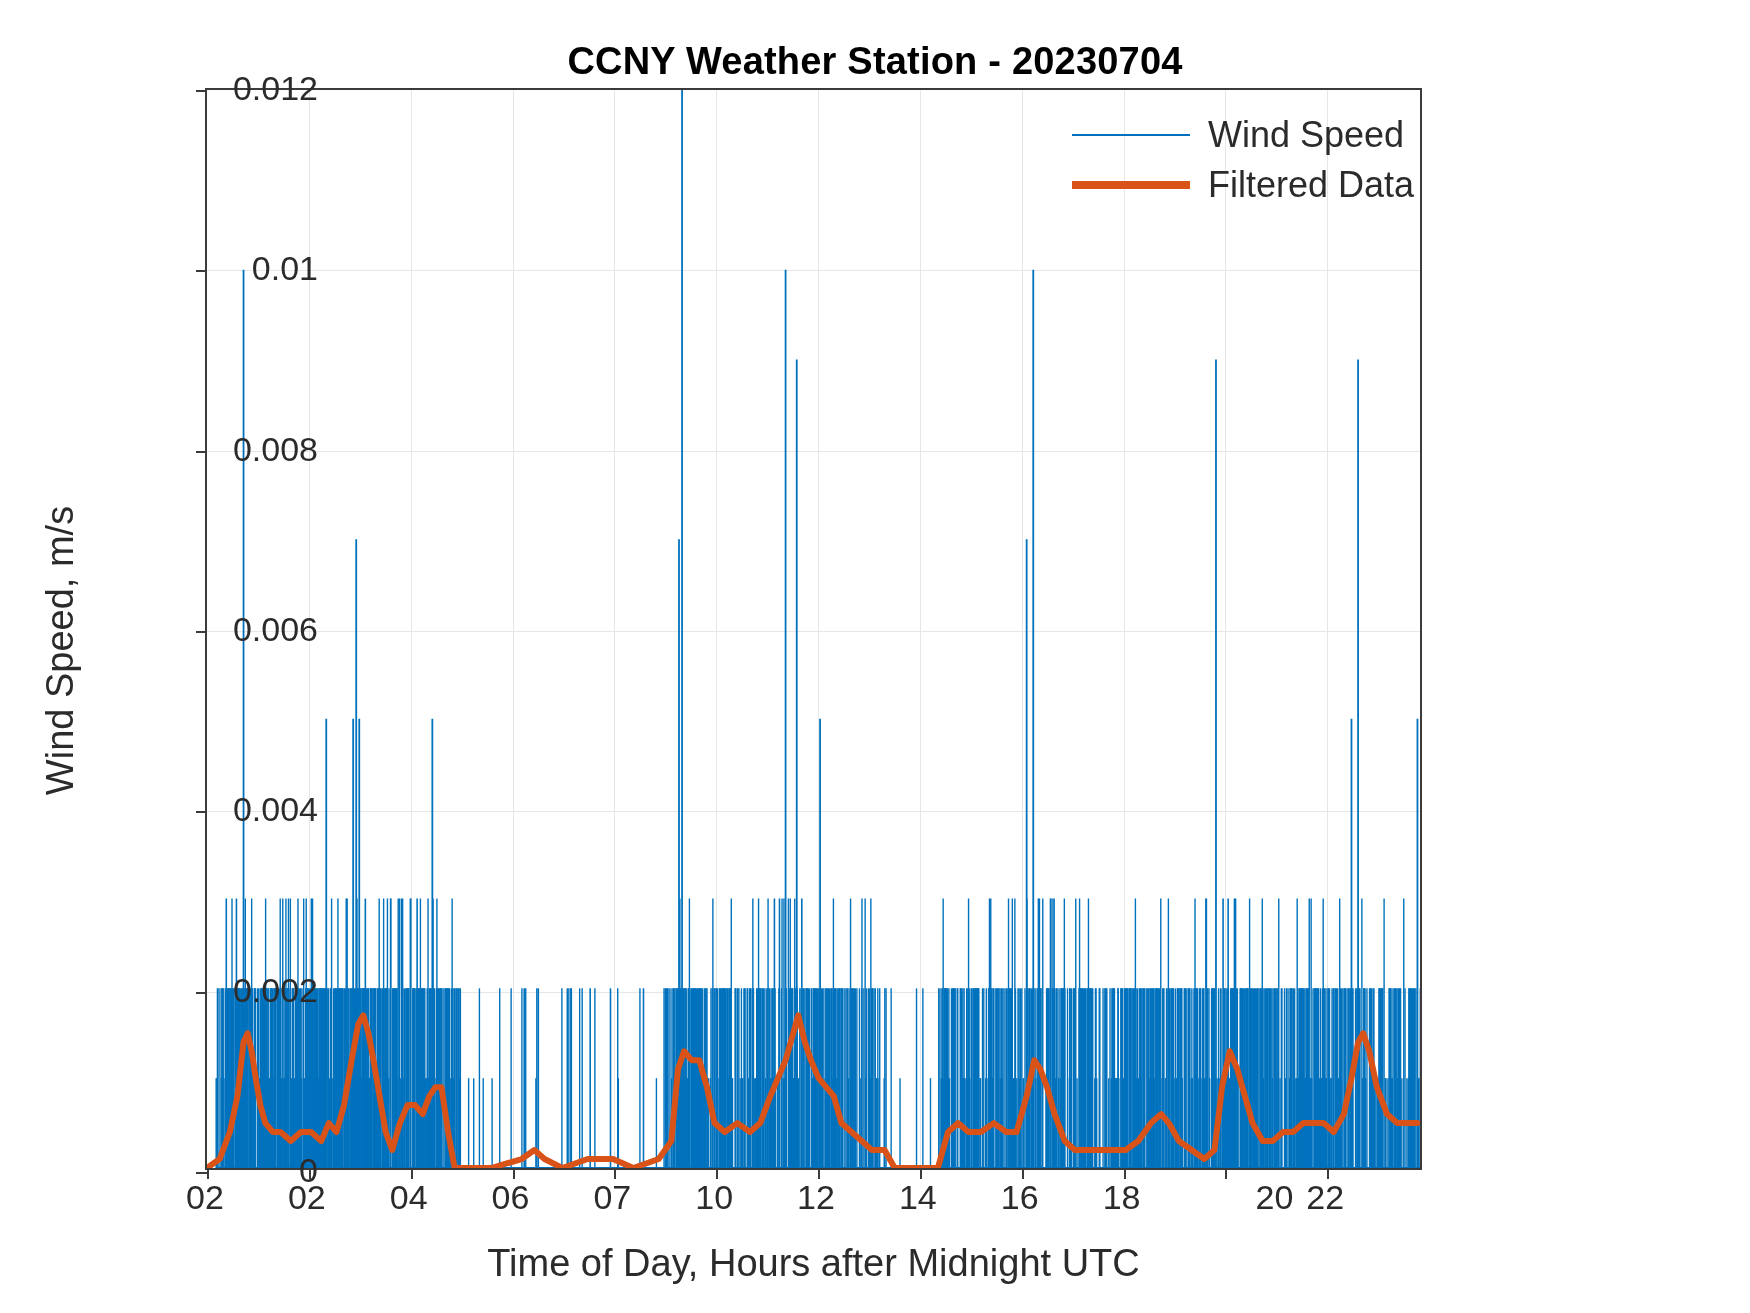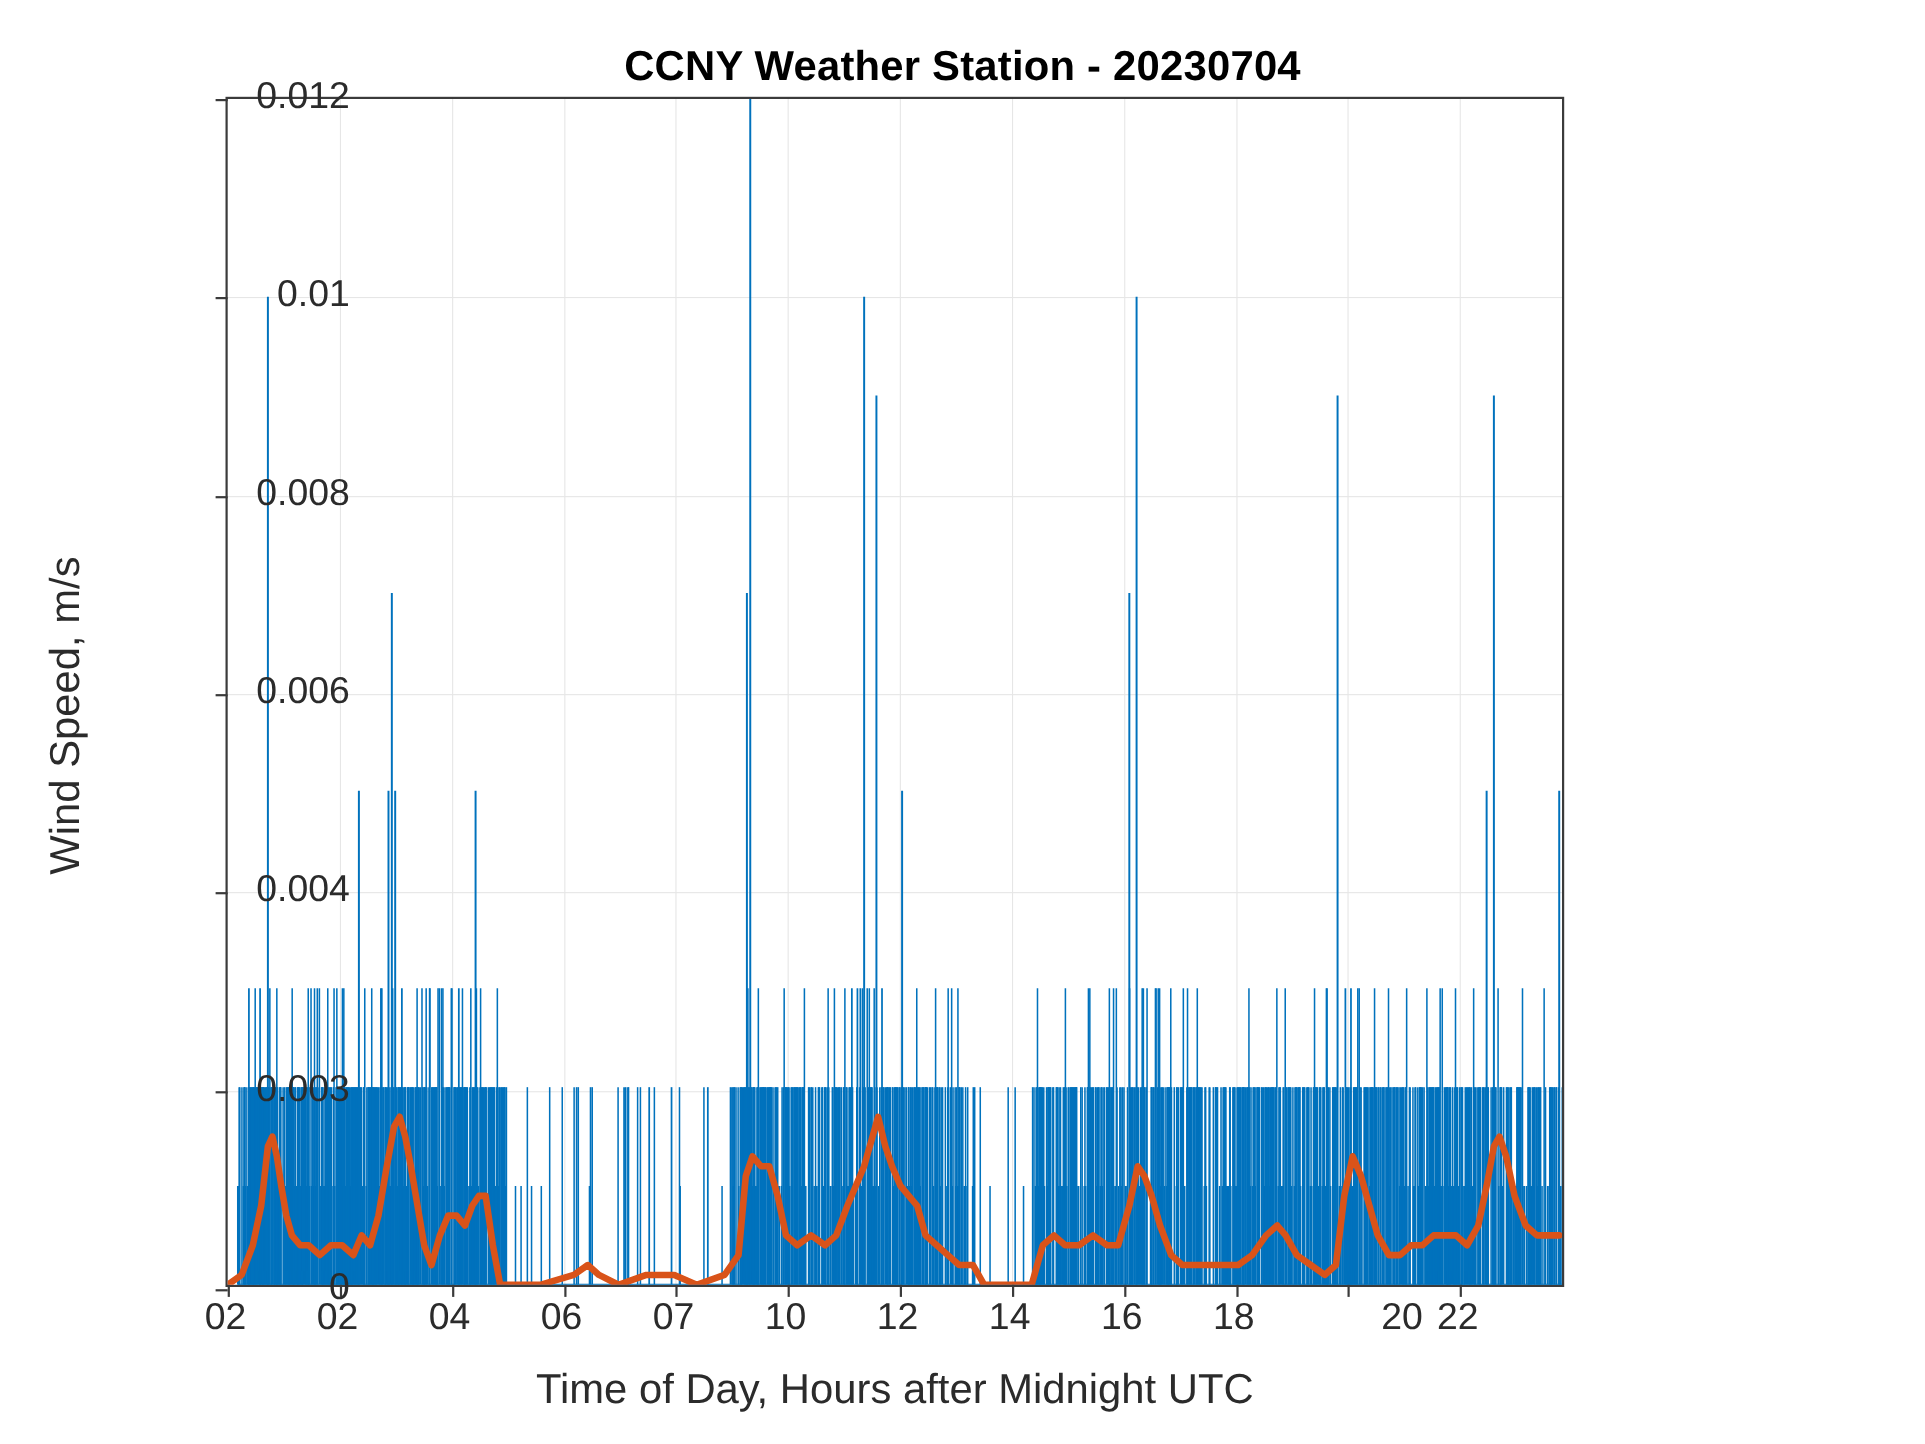--- a/index.html
+++ b/index.html
@@ -1409,21 +1409,21 @@
       <div class="ytick-mark" style="top: 901.667px;"></div>
       <div class="ytick-mark" style="top: 721.333px;"></div>
       <div class="ytick-mark" style="top: 541px;"></div>
       <div class="ytick-mark" style="top: 360.667px;"></div>
       <div class="ytick-mark" style="top: 180.333px;"></div>
       <div class="ytick-mark" style="top: 0px;"></div>
     </div>
 
   <div id="yticks">
       <div class="ytick-label" style="top: 1170px;">0</div>
-      <div class="ytick-label" style="top: 989.667px;">0.003</div>
+      <div class="ytick-label" style="top: 989.667px;">0.002</div>
       <div class="ytick-label" style="top: 809.333px;">0.004</div>
       <div class="ytick-label" style="top: 629px;">0.006</div>
       <div class="ytick-label" style="top: 448.667px;">0.008</div>
       <div class="ytick-label" style="top: 268.333px;">0.01</div>
       <div class="ytick-label" style="top: 88px;">0.012</div>
     </div>
   <div id="xticks">
       <div class="xtick-label" style="left: 205px;">02</div>
       <div class="xtick-label" style="left: 306.841px;">02</div>
       <div class="xtick-label" style="left: 408.682px;">04</div>
@@ -1435,15 +1435,27 @@
       <div class="xtick-label" style="left: 1019.73px;">16</div>
       <div class="xtick-label" style="left: 1121.57px;">18</div>
       <div class="xtick-label" style="left: 1223.41px; text-align: right;">20</div>
       <div class="xtick-label" style="left: 1325.25px;">22</div>
     </div>
 
   <div id="xlabel">Time of Day, Hours after Midnight UTC</div>
   <div id="ylabel">Wind Speed, m/s</div>
 
   <div id="legend">
+    <div class="legend-row" style="top:0px;">
+      <svg class="legend-swatch" height="12" viewBox="0 0 118 12" preserveAspectRatio="none">
+        <line x1="0" y1="6" x2="118" y2="6" stroke="#0072BD" stroke-width="2.2"></line>
+      </svg>
+      <span class="legend-text">Wind Speed</span>
+    </div>
+    <div class="legend-row" style="top:50px;">
+      <svg class="legend-swatch" height="14" viewBox="0 0 118 14" preserveAspectRatio="none">
+        <line x1="0" y1="7" x2="118" y2="7" stroke="#D95319" stroke-width="8"></line>
+      </svg>
+      <span class="legend-text">Filtered Data</span>
+    </div>
   </div>
 
 </div>
 
 </body></html>

